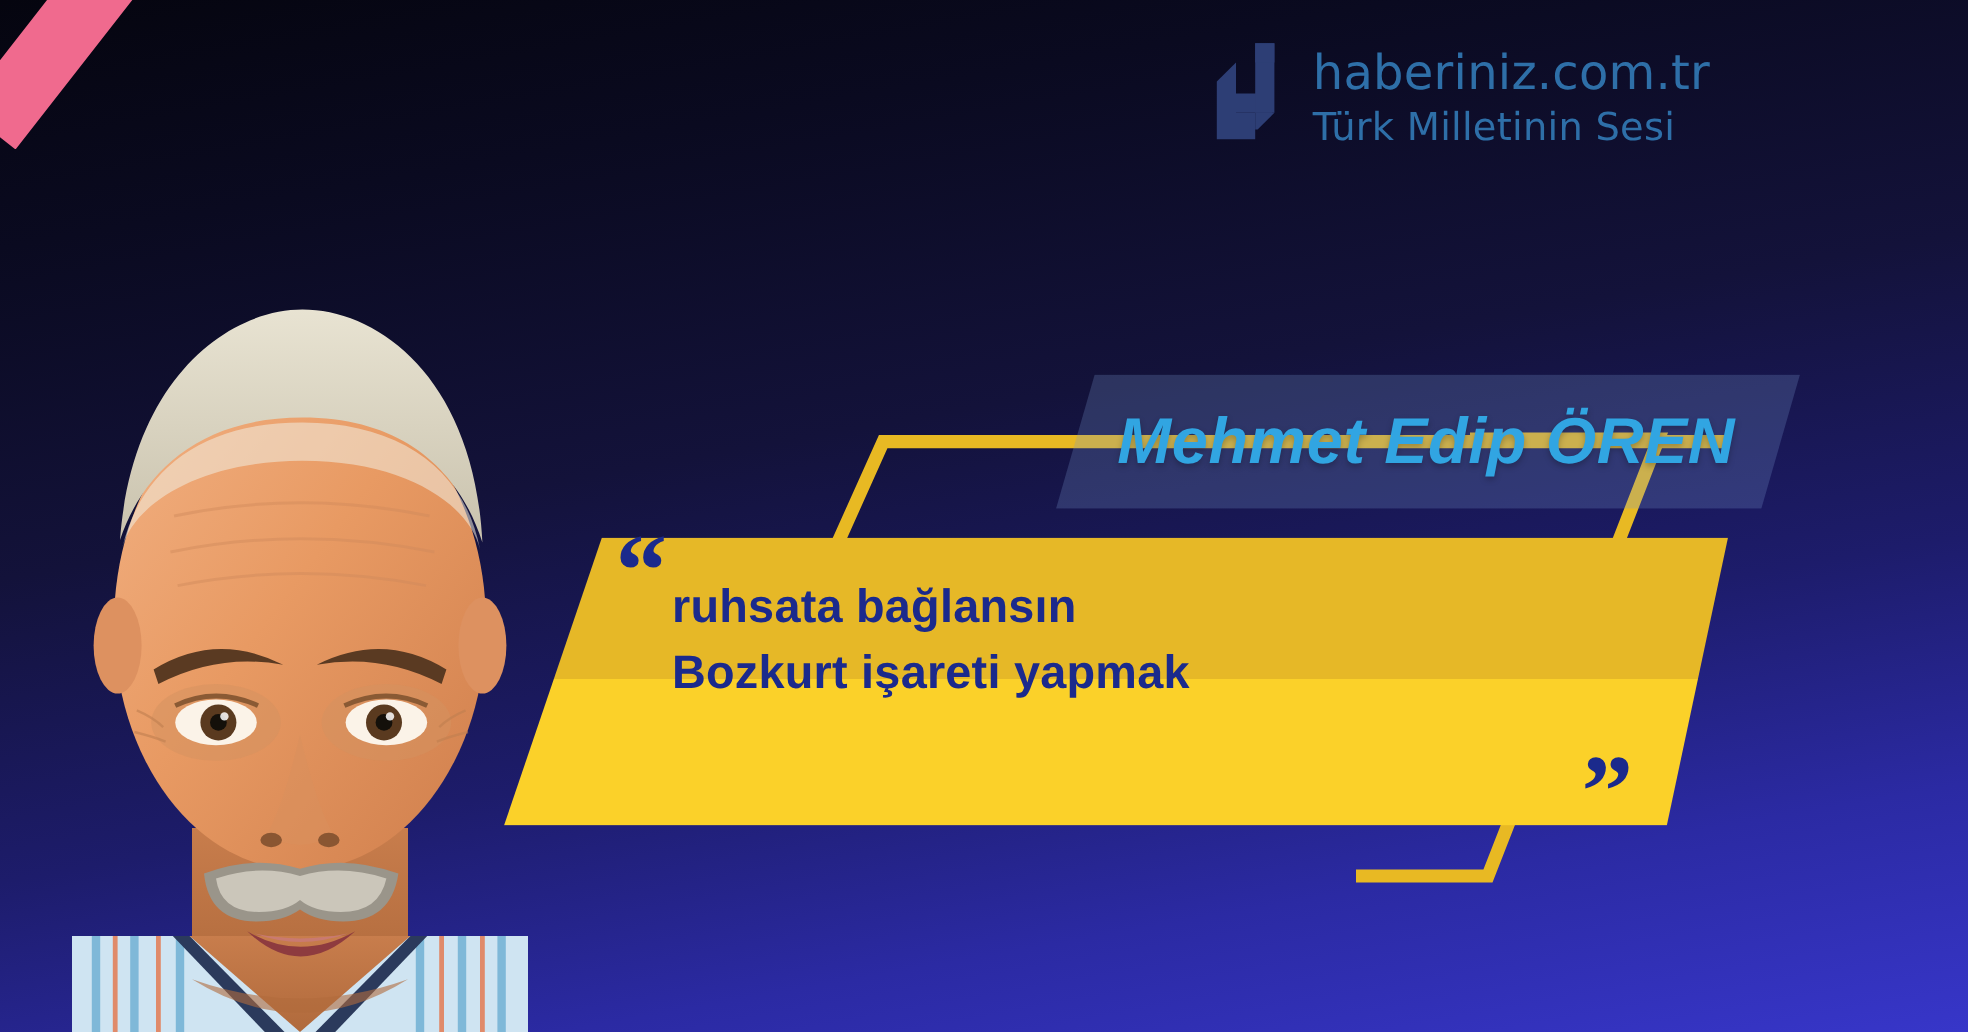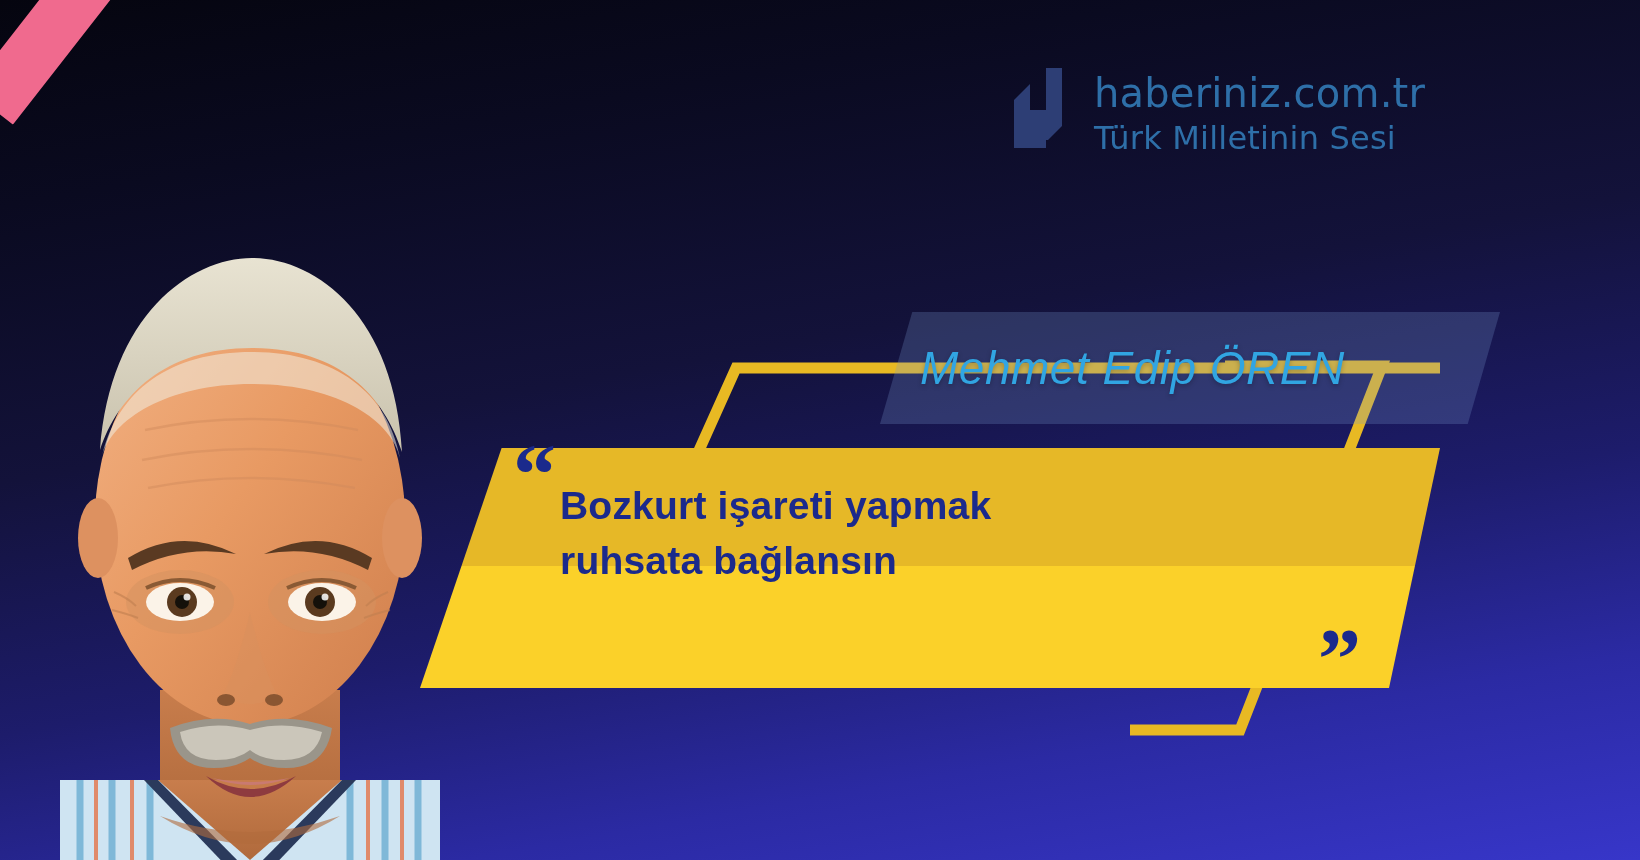--- a/index.html
+++ b/index.html
@@ -28,22 +28,22 @@
 
   
   .name-banner{
     position:absolute;
     left:880px;top:312px;width:620px;height:112px;
     background:rgba(118,150,205,0.26);
     clip-path:polygon(5.2% 0%, 100% 0%, 94.8% 100%, 0% 100%);
     display:flex;align-items:center;
   }
   .name-text{
-    margin-left:40px;
-    font-size:46px;font-weight:normal;font-style:italic;
+    margin-left:51px;
+    font-size:54px;font-weight:bold;font-style:italic;
     color:#31a5e2;
     letter-spacing:0.5px;
     white-space:nowrap;
     text-shadow:0 2px 5px rgba(0,0,0,.25);
   }
 
   
   .quote-block{
     position:absolute;
     left:420px;top:448px;width:1020px;height:240px;
@@ -71,21 +71,21 @@
   
   .frame-top{
     position:absolute;left:640px;top:358px;width:800px;height:110px;
   }
   .frame-right{
     position:absolute;left:1130px;top:358px;width:390px;height:380px;
   }
 
   
   .logo{
-    position:absolute;left:1000px;top:64px;
+    position:absolute;left:1000px;top:32px;
     display:flex;align-items:center;gap:18px;
   }
   .logo-mark{width:76px;height:98px;flex:none;}
   .logo-words{display:flex;flex-direction:column;line-height:1.0;}
   .logo-title{
     font-size:40px;color:#2e6fa8;letter-spacing:0.2px;
     font-family:"DejaVu Sans", sans-serif;
   }
   .logo-sub{
     font-size:32px;color:#2e6fa8;margin-top:9px;letter-spacing:0.2px;
@@ -215,22 +215,22 @@
     </svg>
   </div>
 
   <div class="name-banner">
     <div class="name-text">Mehmet Edip ÖREN</div>
   </div>
 
   <div class="quote-block"></div>
   <div class="q-open">“</div>
   <div class="quote-text">
+    <div>ruhsata bağlansın</div>
     <div>Bozkurt işareti yapmak</div>
-    <div>ruhsata bağlansın</div>
   </div>
   <div class="q-close">”</div>
 
   <div class="logo">
     <svg class="logo-mark" viewBox="0 0 76 98" aria-hidden="true">
       <path d="M14 36 L30 20 L30 84 L14 84 Z" fill="#2d3e75"></path>
       <path d="M30 20 L46 20 L46 84 L30 84 Z" fill="#2d3e75" opacity="0"></path>
       <path d="M30 46 L60 46 L60 62 L30 62 Z" fill="#2d3e75"></path>
       <path d="M46 4 L62 4 L62 62 L46 62 Z" fill="#2d3e75"></path>
       <path d="M46 4 L62 4 L62 20 L46 20 Z" fill="#2d3e75"></path>

